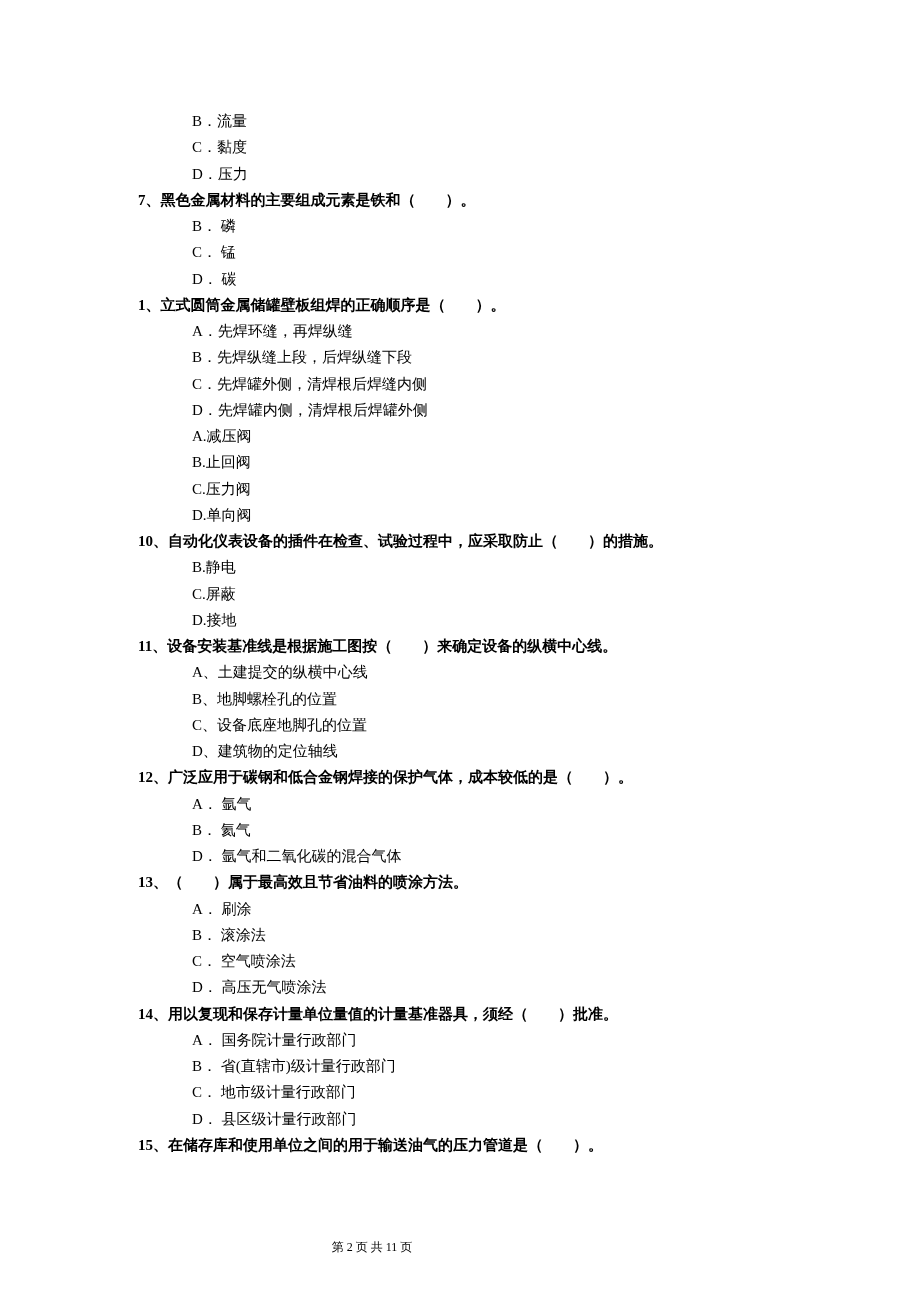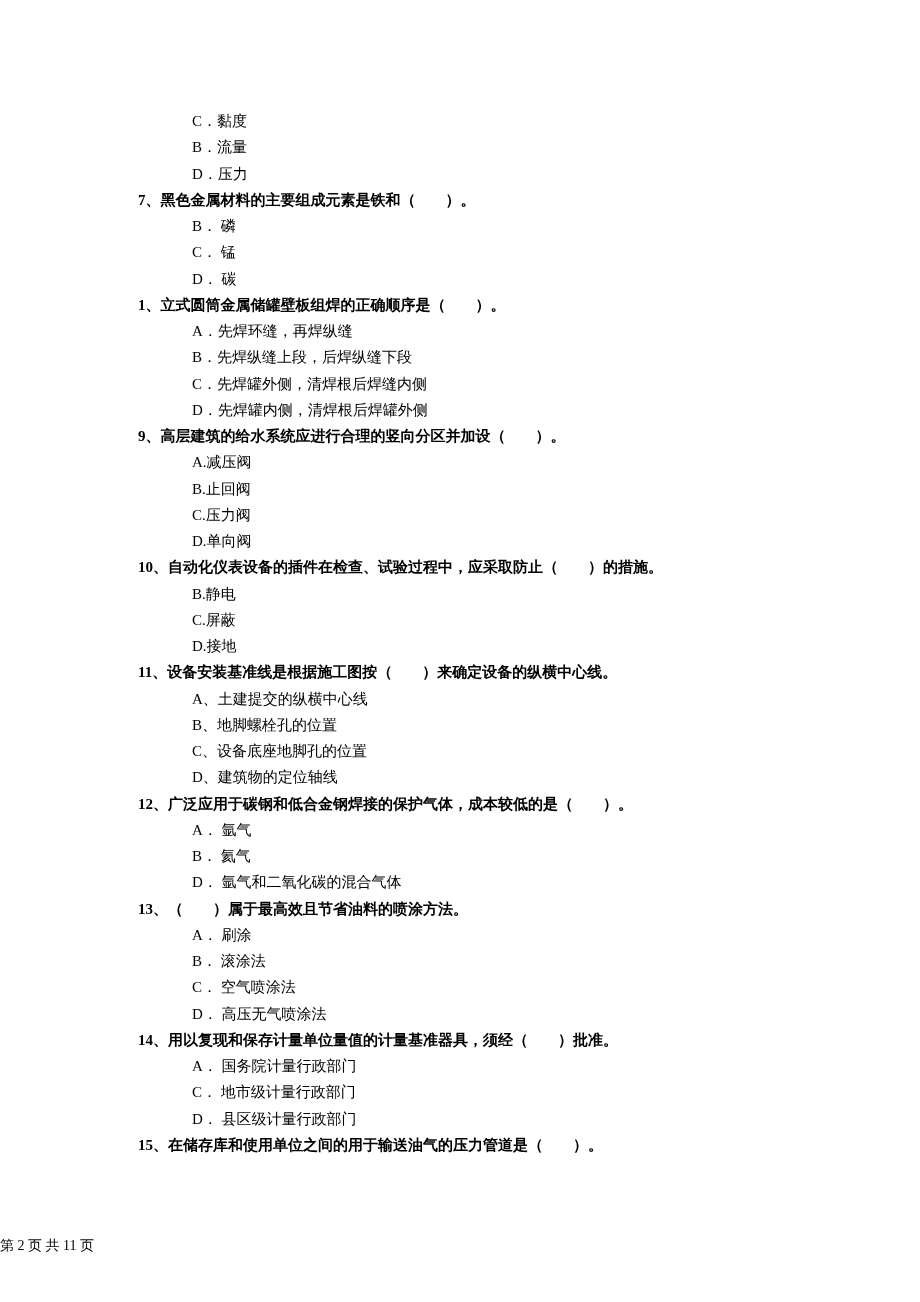--- a/index.html
+++ b/index.html
@@ -25,40 +25,40 @@
       font-weight: bold;
     }
     .option {
       margin-left: 54px;
     }
     .footer {
       position: absolute;
       bottom: 44px;
       left: 0;
       width: 744px;
-      font-size: 14px;
+      text-align: center;
+      font-size: 12px;
     }
   </style>
 </head>
 <body>
 
 <div id="content">
+    <div class="option">B．流量</div>
     <div class="option">C．黏度</div>
-    <div class="option">B．流量</div>
     <div class="option">D．压力</div>
     <div class="question-stem">7、黑色金属材料的主要组成元素是铁和（　　）。</div>
     <div class="option">B． 磷</div>
     <div class="option">C． 锰</div>
     <div class="option">D． 碳</div>
     <div class="question-stem">1、立式圆筒金属储罐壁板组焊的正确顺序是（　　）。</div>
     <div class="option">A．先焊环缝，再焊纵缝</div>
     <div class="option">B．先焊纵缝上段，后焊纵缝下段</div>
     <div class="option">C．先焊罐外侧，清焊根后焊缝内侧</div>
     <div class="option">D．先焊罐内侧，清焊根后焊罐外侧</div>
-    <div class="question-stem">9、高层建筑的给水系统应进行合理的竖向分区并加设（　　）。</div>
     <div class="option">A.减压阀</div>
     <div class="option">B.止回阀</div>
     <div class="option">C.压力阀</div>
     <div class="option">D.单向阀</div>
     <div class="question-stem">10、自动化仪表设备的插件在检查、试验过程中，应采取防止（　　）的措施。</div>
     <div class="option">B.静电</div>
     <div class="option">C.屏蔽</div>
     <div class="option">D.接地</div>
     <div class="question-stem">11、设备安装基准线是根据施工图按（　　）来确定设备的纵横中心线。</div>
     <div class="option">A、土建提交的纵横中心线</div>
@@ -69,18 +69,19 @@
     <div class="option">A． 氩气</div>
     <div class="option">B． 氦气</div>
     <div class="option">D． 氩气和二氧化碳的混合气体</div>
     <div class="question-stem">13、（　　）属于最高效且节省油料的喷涂方法。</div>
     <div class="option">A． 刷涂</div>
     <div class="option">B． 滚涂法</div>
     <div class="option">C． 空气喷涂法</div>
     <div class="option">D． 高压无气喷涂法</div>
     <div class="question-stem">14、用以复现和保存计量单位量值的计量基准器具，须经（　　）批准。</div>
     <div class="option">A． 国务院计量行政部门</div>
+    <div class="option">B． 省(直辖市)级计量行政部门</div>
     <div class="option">C． 地市级计量行政部门</div>
     <div class="option">D． 县区级计量行政部门</div>
     <div class="question-stem">15、在储存库和使用单位之间的用于输送油气的压力管道是（　　）。</div>
   </div>
 
 <div class="footer">第 2 页 共 11 页</div>
 
 </body></html>

